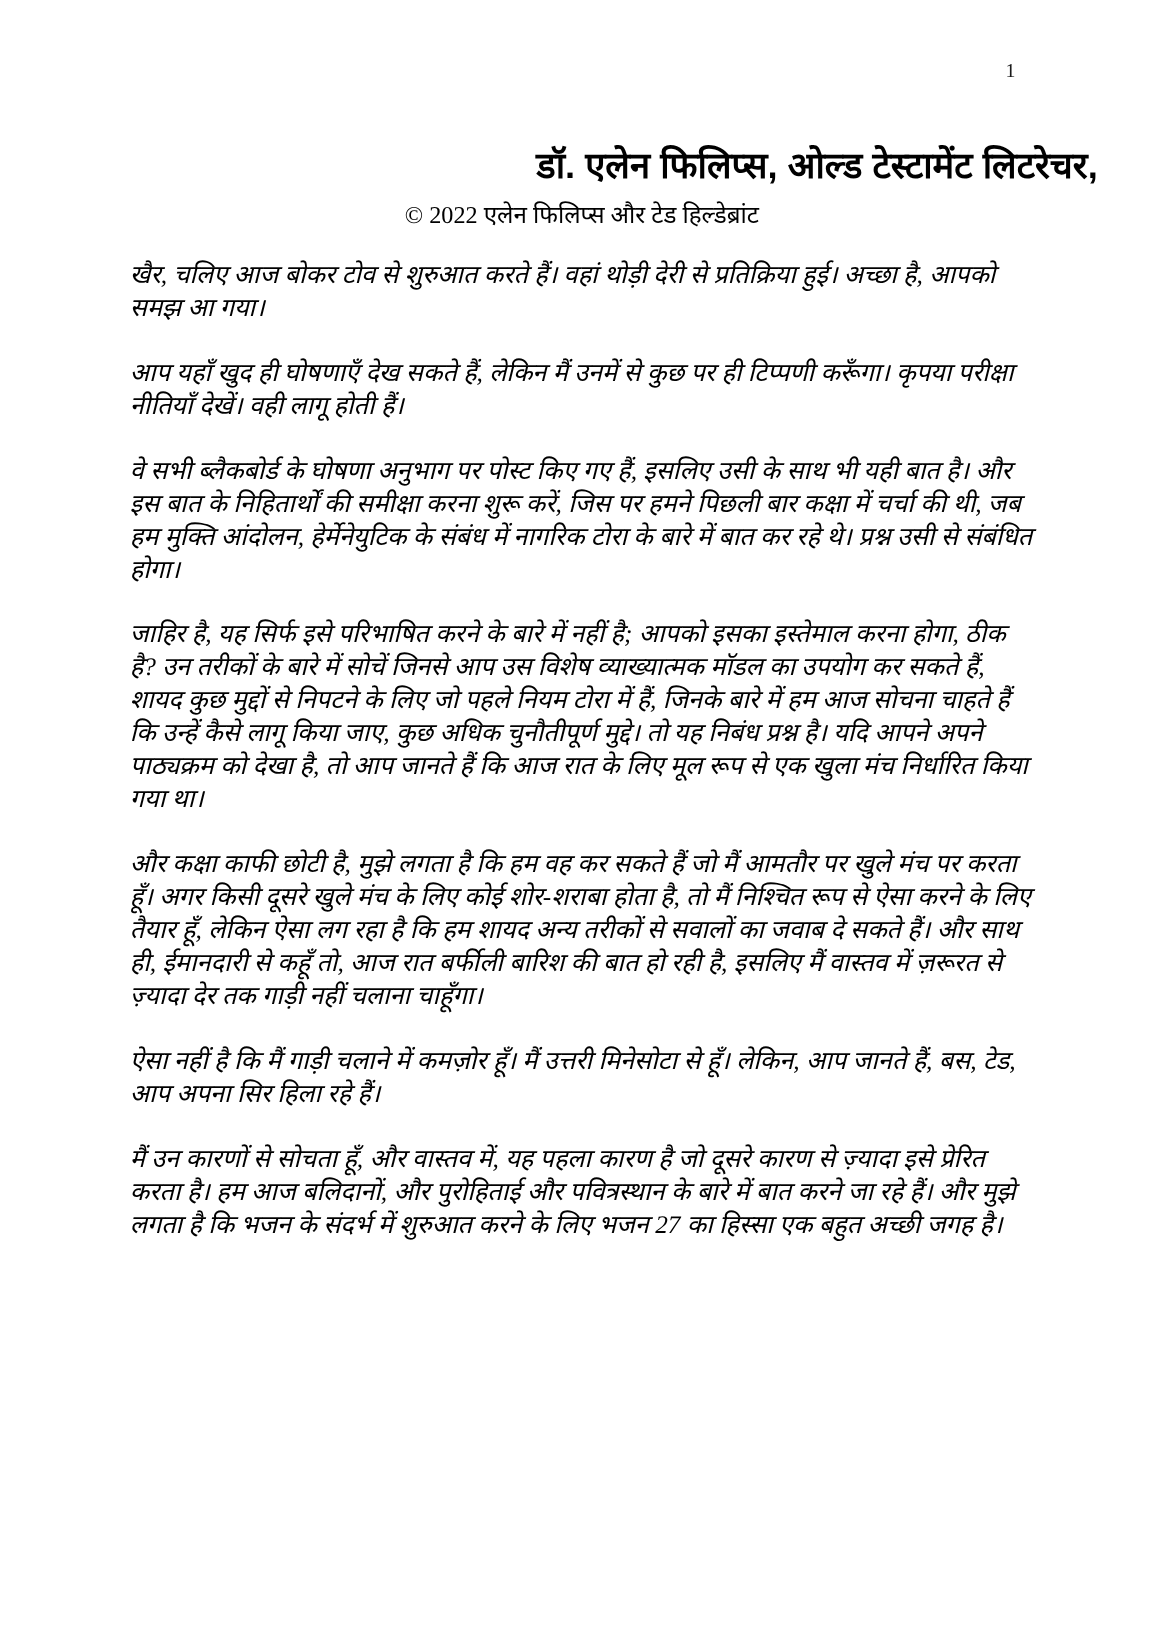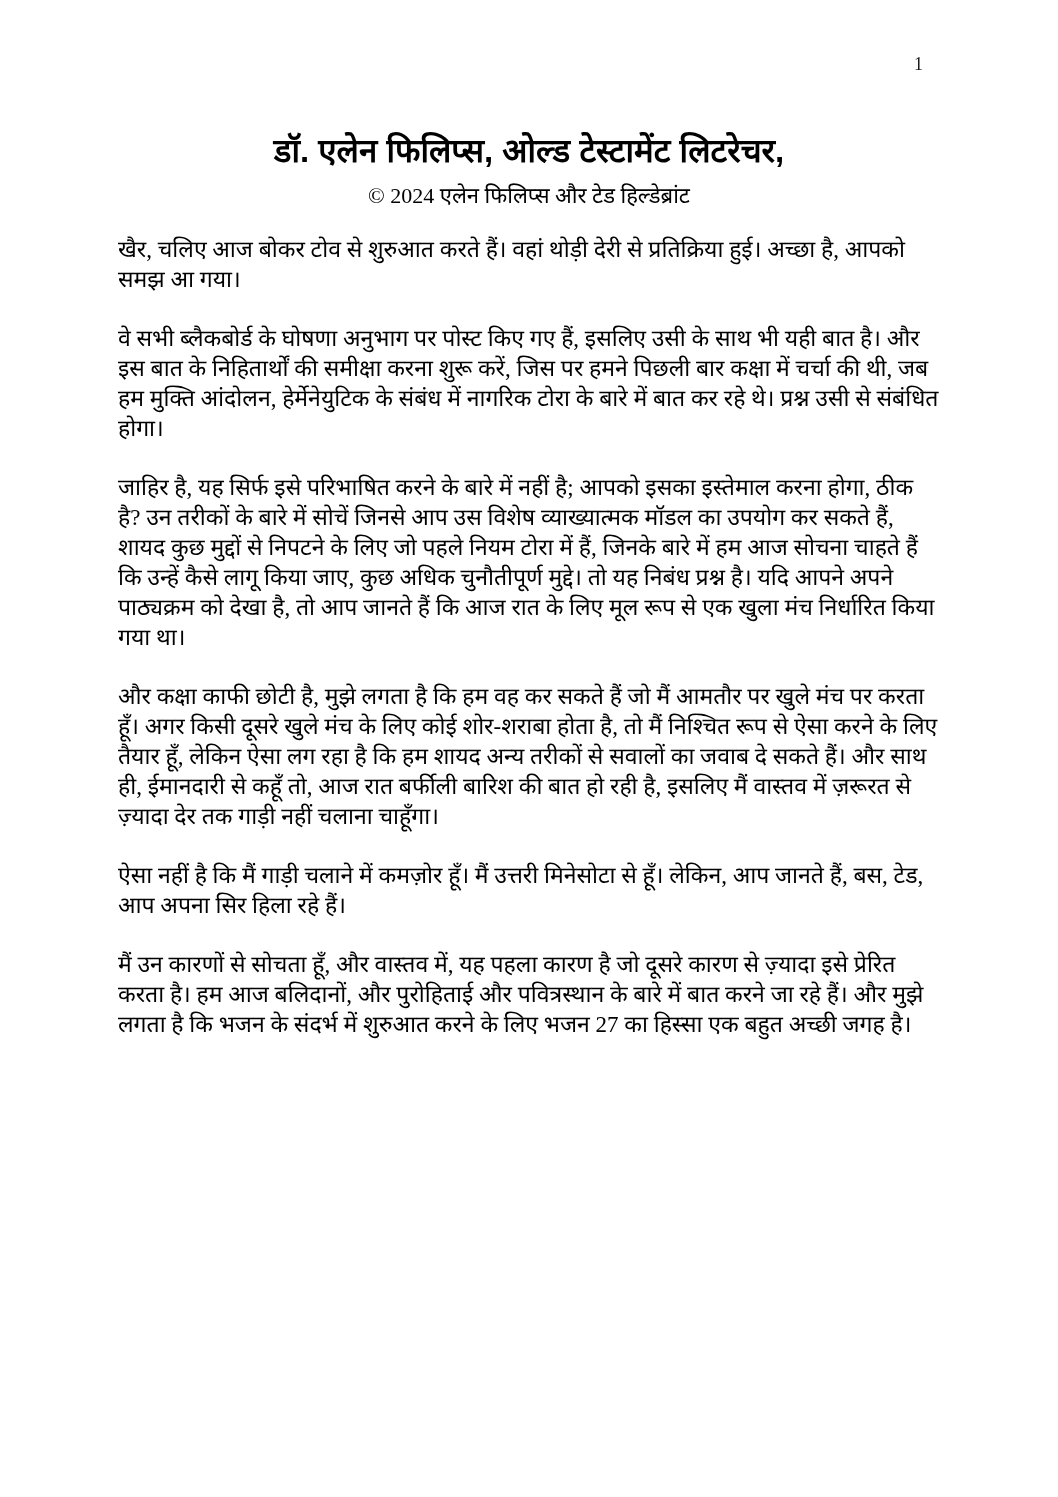--- a/index.html
+++ b/index.html
@@ -22,21 +22,21 @@
     position: absolute;
     top: 55px;
     left: 914px;
     font-size: 18px;
     line-height: 1;
     color: #1a1a1a;
     font-family: "Liberation Serif", "DejaVu Serif", serif;
   }
   .doc-title {
     margin: 125px 60px 0 60px;
-    text-align: center;
+    text-align: right;
     font-weight: 700;
     font-size: 33px;
     line-height: 1.55;
     font-family: "Liberation Sans", "DejaVu Sans", sans-serif;
   }
   .doc-title .title-line {
     display: block;
   }
   .copyright {
     margin: 6px 60px 0 60px;
@@ -47,37 +47,39 @@
   }
   .doc-body {
     margin: 24px 118px 0 118px;
     width: 822px;
     font-size: 23px;
     line-height: 30px;
     text-align: left;
   }
   .doc-body p {
     margin: 0 0 29px 0;
+    font-style: italic;
   }
 </style>
 </head>
 <body>
 
 <div class="page">
 
   <div class="page-number">1</div>
 
   <h1 class="doc-title">
     <span class="title-line">डॉ. एलेन फिलिप्स, ओल्ड टेस्टामेंट लिटरेचर,</span>
   </h1>
 
-  <div class="copyright">© 2024 एलेन फिलिप्स और टेड हिल्डेब्रांट</div>
+  <div class="copyright">© 2022 एलेन फिलिप्स और टेड हिल्डेब्रांट</div>
 
   <div class="doc-body">
     <p>खैर, चलिए आज बोकर टोव से शुरुआत करते हैं। वहां थोड़ी देरी से प्रतिक्रिया हुई। अच्छा है, आपको समझ आ गया।</p>
+    <p>आप यहाँ खुद ही घोषणाएँ देख सकते हैं, लेकिन मैं उनमें से कुछ पर ही टिप्पणी करूँगा। कृपया परीक्षा नीतियाँ देखें। वही लागू होती हैं।</p>
     <p>वे सभी ब्लैकबोर्ड के घोषणा अनुभाग पर पोस्ट किए गए हैं, इसलिए उसी के साथ भी यही बात है। और इस बात के निहितार्थों की समीक्षा करना शुरू करें, जिस पर हमने पिछली बार कक्षा में चर्चा की थी, जब हम मुक्ति आंदोलन, हेर्मेनेयुटिक के संबंध में नागरिक टोरा के बारे में बात कर रहे थे। प्रश्न उसी से संबंधित होगा।</p>
     <p>जाहिर है, यह सिर्फ इसे परिभाषित करने के बारे में नहीं है; आपको इसका इस्तेमाल करना होगा, ठीक है? उन तरीकों के बारे में सोचें जिनसे आप उस विशेष व्याख्यात्मक मॉडल का उपयोग कर सकते हैं, शायद कुछ मुद्दों से निपटने के लिए जो पहले नियम टोरा में हैं, जिनके बारे में हम आज सोचना चाहते हैं कि उन्हें कैसे लागू किया जाए, कुछ अधिक चुनौतीपूर्ण मुद्दे। तो यह निबंध प्रश्न है। यदि आपने अपने पाठ्यक्रम को देखा है, तो आप जानते हैं कि आज रात के लिए मूल रूप से एक खुला मंच निर्धारित किया गया था।</p>
     <p>और कक्षा काफी छोटी है, मुझे लगता है कि हम वह कर सकते हैं जो मैं आमतौर पर खुले मंच पर करता हूँ। अगर किसी दूसरे खुले मंच के लिए कोई शोर-शराबा होता है, तो मैं निश्चित रूप से ऐसा करने के लिए तैयार हूँ, लेकिन ऐसा लग रहा है कि हम शायद अन्य तरीकों से सवालों का जवाब दे सकते हैं। और साथ ही, ईमानदारी से कहूँ तो, आज रात बर्फीली बारिश की बात हो रही है, इसलिए मैं वास्तव में ज़रूरत से ज़्यादा देर तक गाड़ी नहीं चलाना चाहूँगा।</p>
     <p>ऐसा नहीं है कि मैं गाड़ी चलाने में कमज़ोर हूँ। मैं उत्तरी मिनेसोटा से हूँ। लेकिन, आप जानते हैं, बस, टेड, आप अपना सिर हिला रहे हैं।</p>
     <p>मैं उन कारणों से सोचता हूँ, और वास्तव में, यह पहला कारण है जो दूसरे कारण से ज़्यादा इसे प्रेरित करता है। हम आज बलिदानों, और पुरोहिताई और पवित्रस्थान के बारे में बात करने जा रहे हैं। और मुझे लगता है कि भजन के संदर्भ में शुरुआत करने के लिए भजन 27 का हिस्सा एक बहुत अच्छी जगह है।</p>
   </div>
 
 </div>
 
 </body></html>

